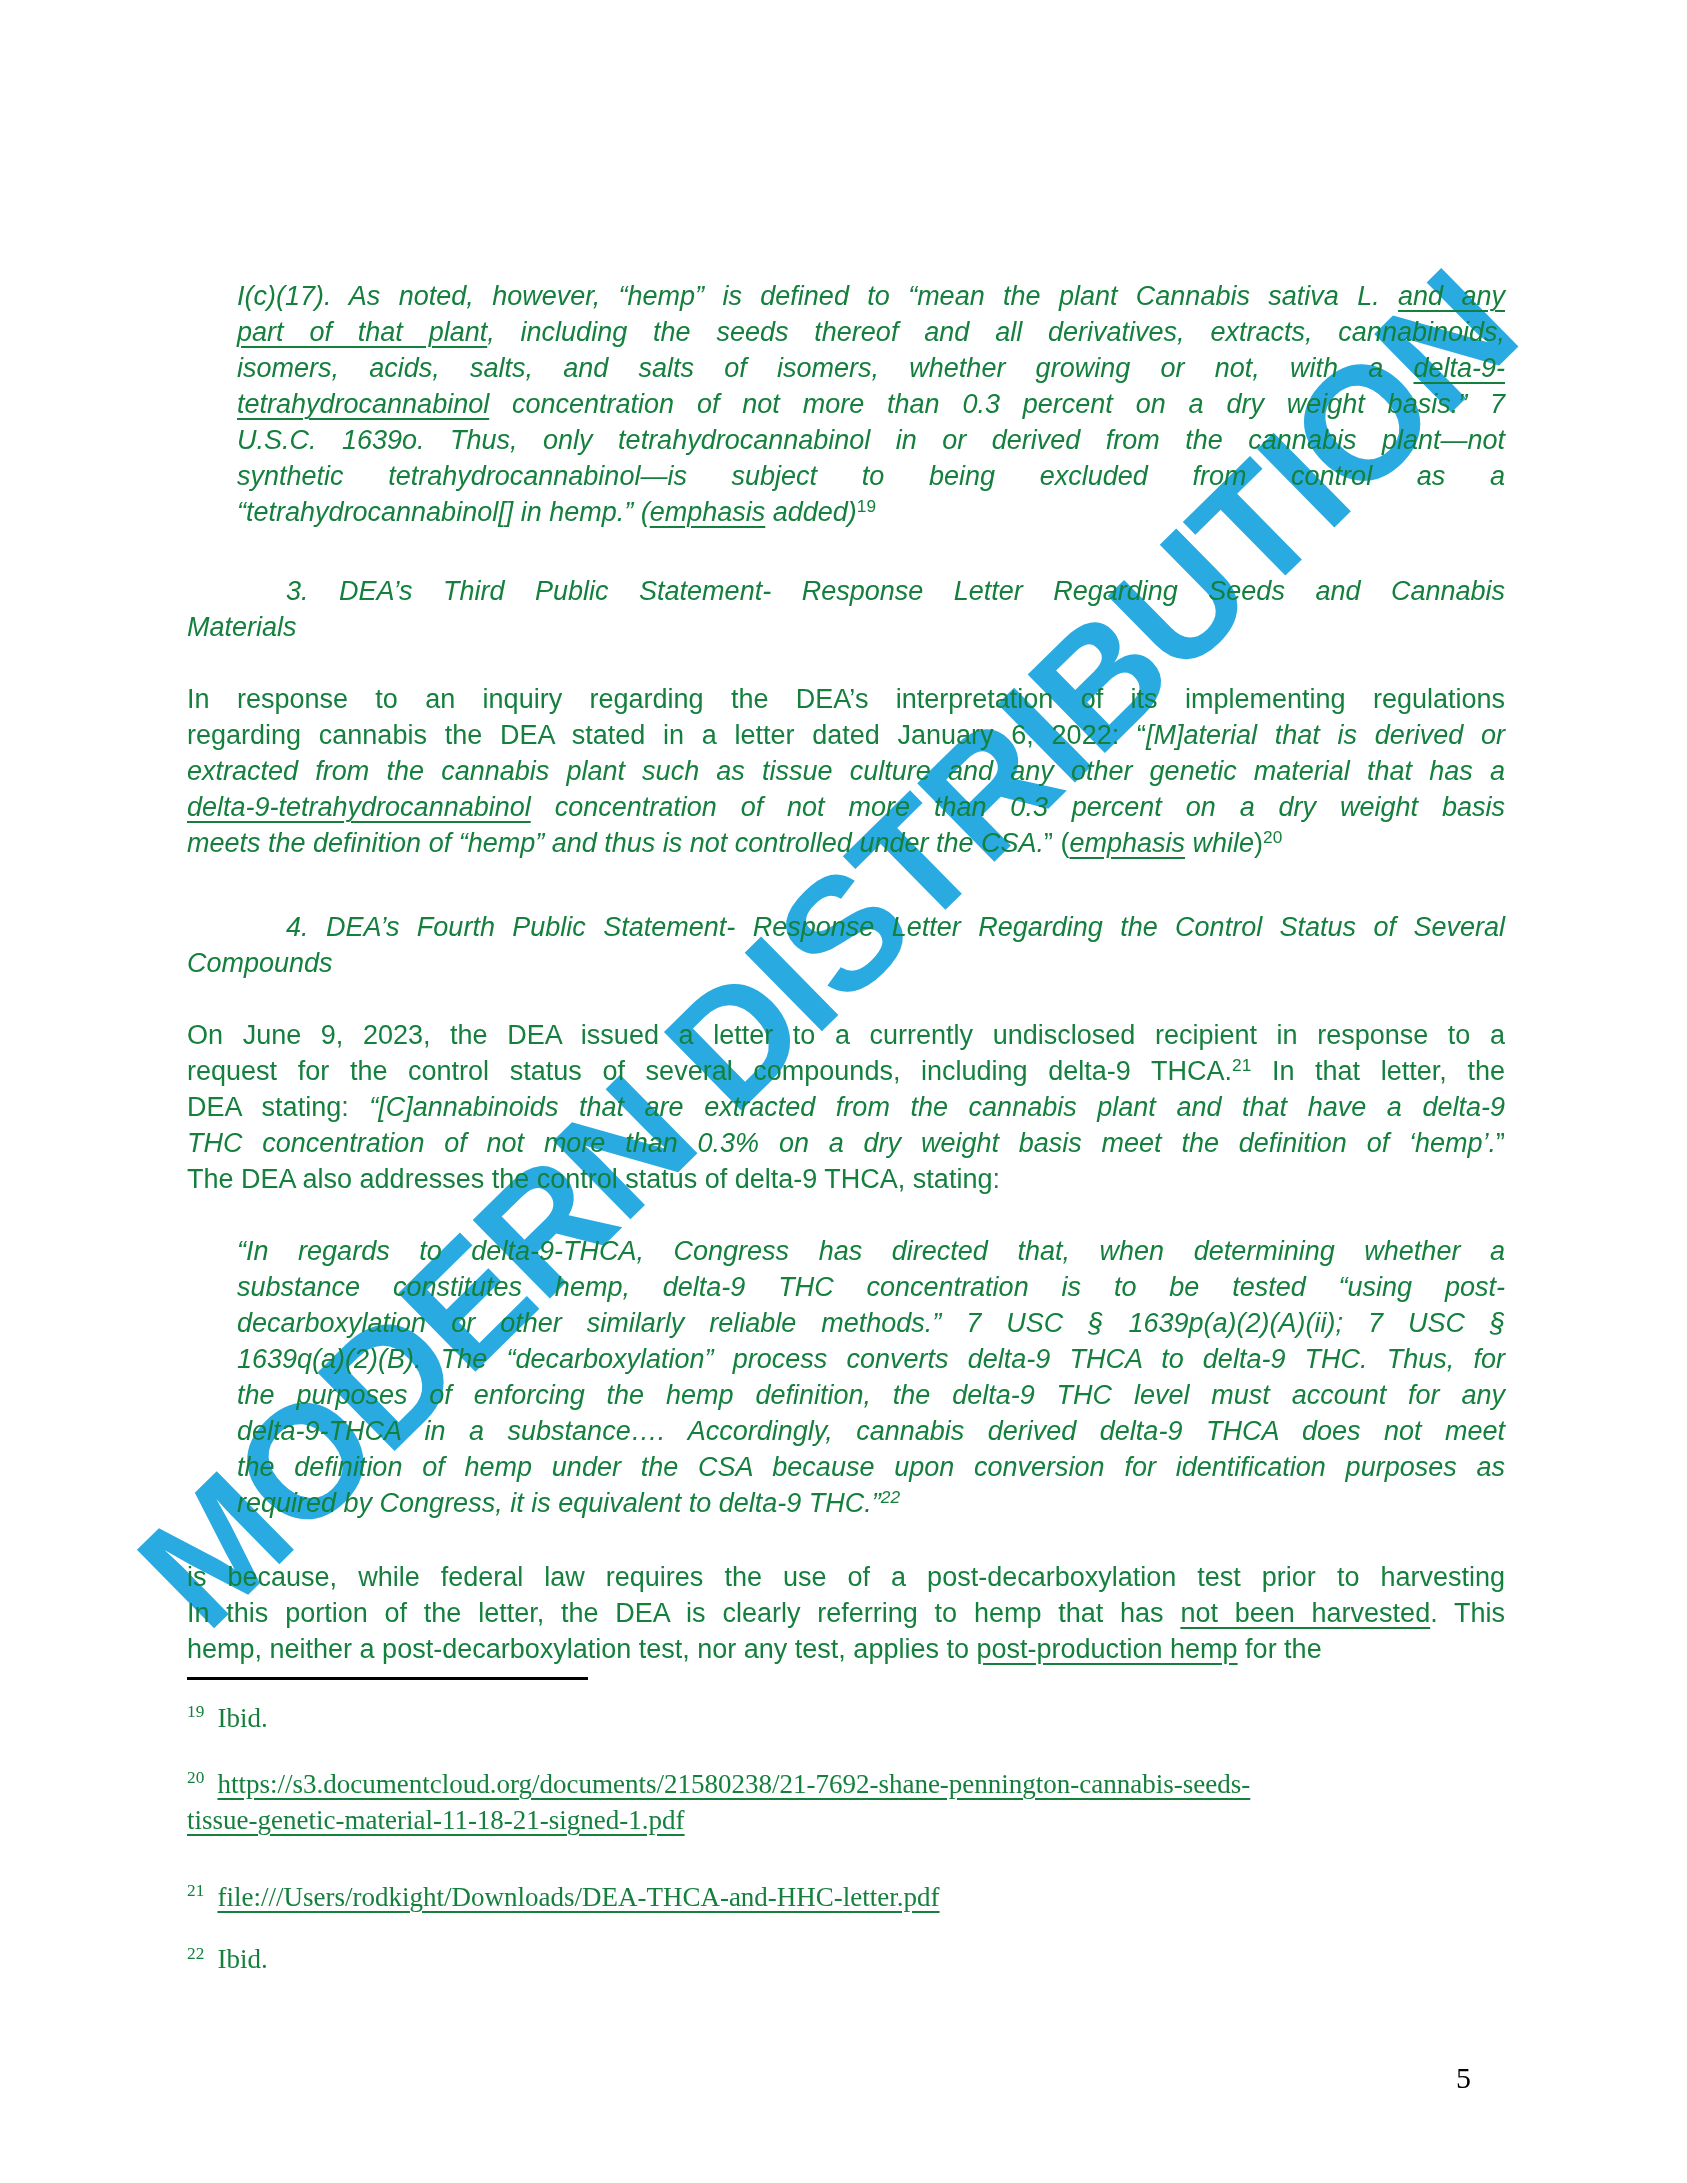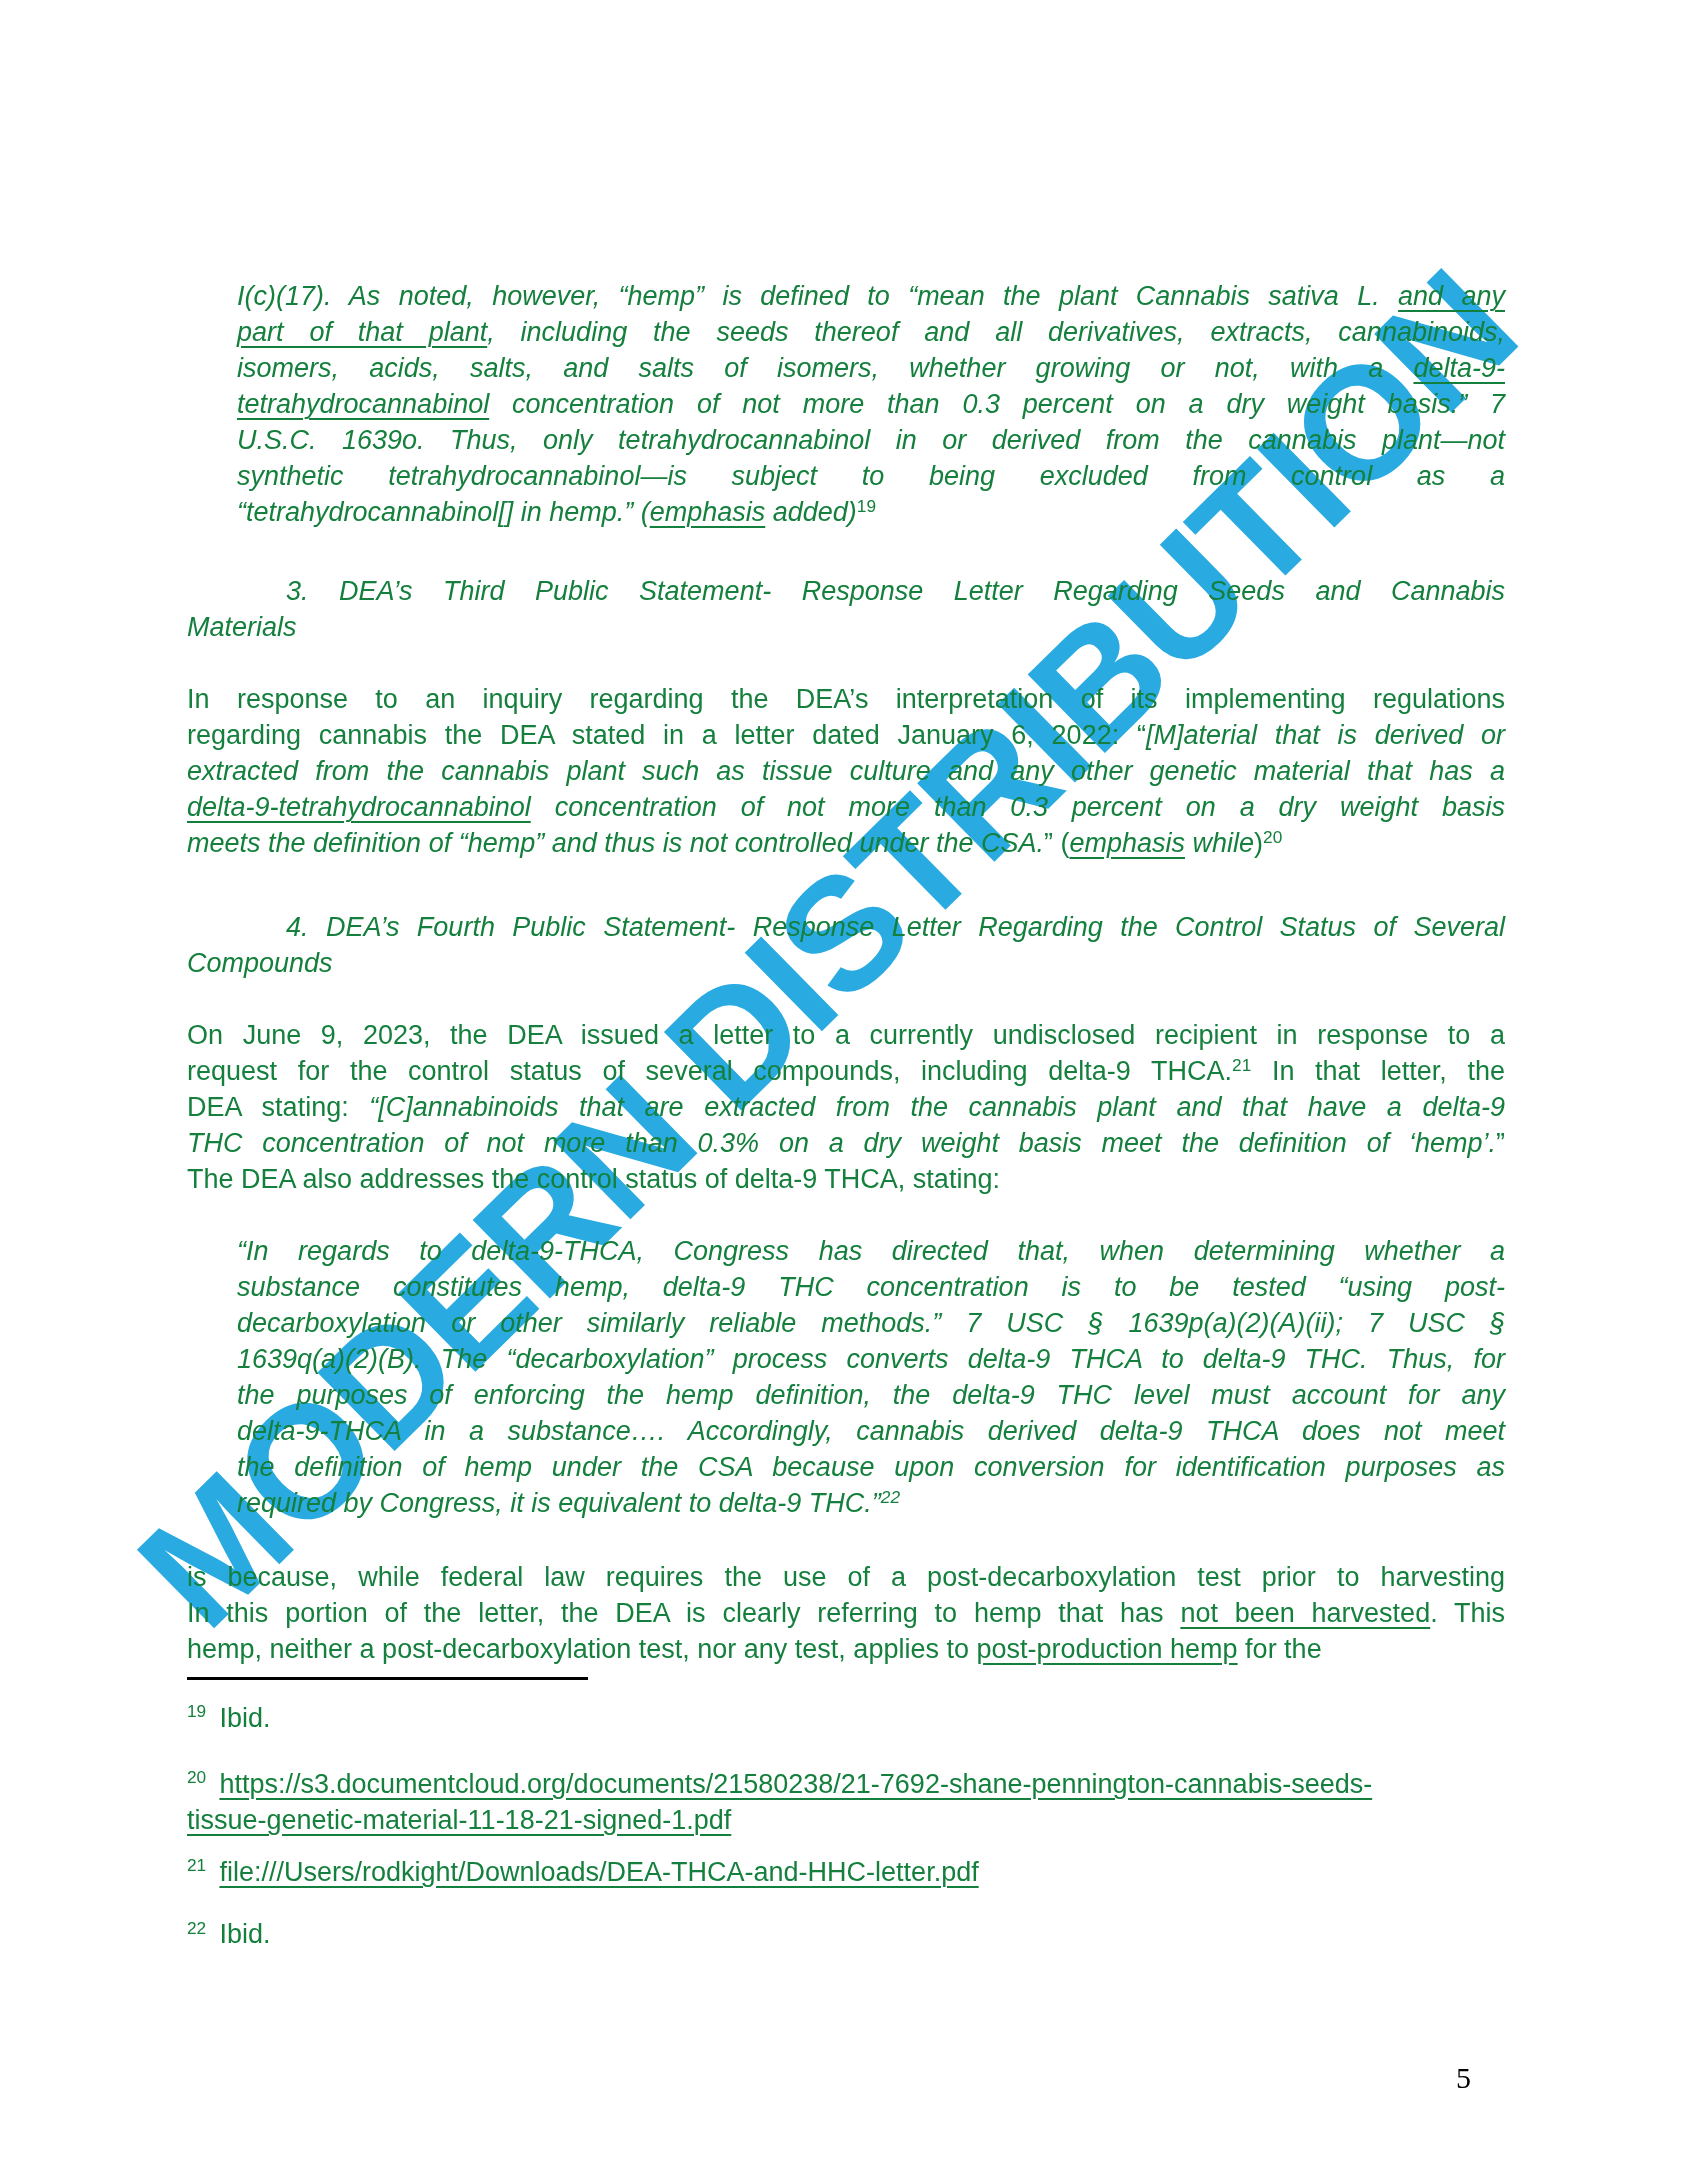--- a/index.html
+++ b/index.html
@@ -60,25 +60,25 @@
     top: -0.55em;
     text-decoration: none;
   }
   
   .fn-separator {
     width: 401px;
     height: 2.6px;
     background: #000000;
     margin-top: 10px;
   }
-  .footnote .line { text-align: left; text-align-last: left; }
+  .footnote .line { text-align: left; text-align-last: left; font-family: Liberation Serif, serif; }
   .footnote .mk { margin-right: 13.2px; }
   .fn-19 { margin-top: 20px; }
   .fn-20 { margin-top: 30px; }
-  .fn-21 { margin-top: 16px; }
+  .fn-21 { margin-top: 41px; }
   .fn-22 { margin-top: 26.5px; }
   
   .page-number {
     position: absolute;
     left: 1456px;
     top: 2061px;
     font-family: "Liberation Serif", serif;
     font-size: 30px;
     z-index: 1;
   }

